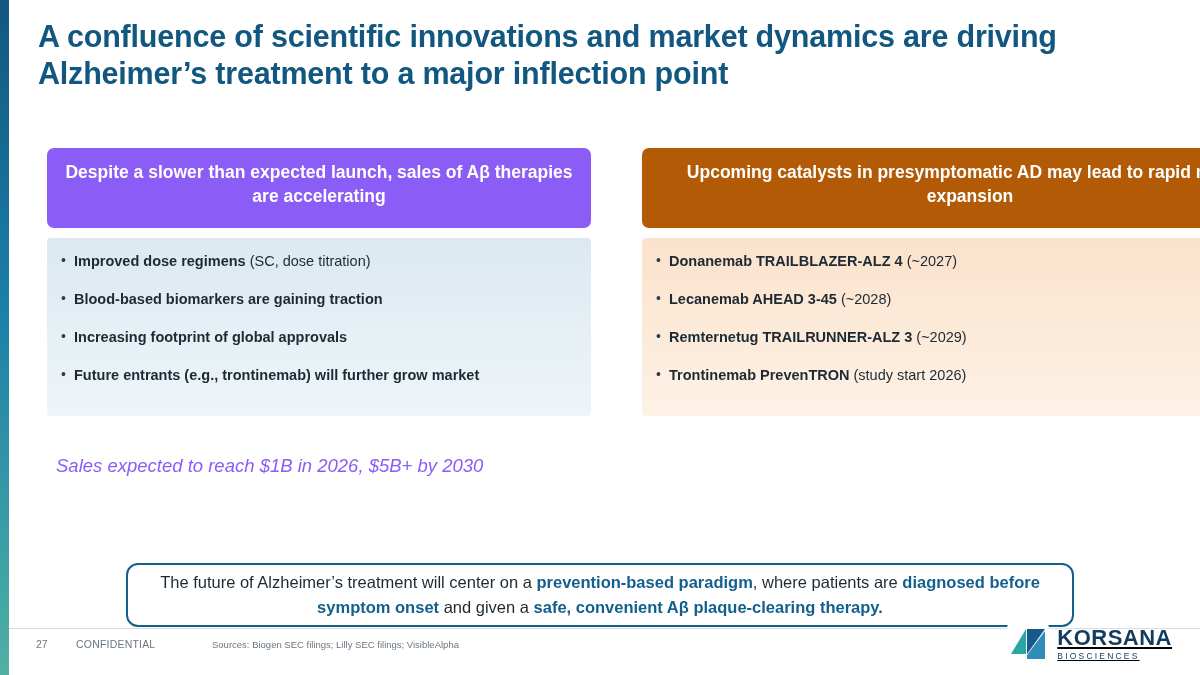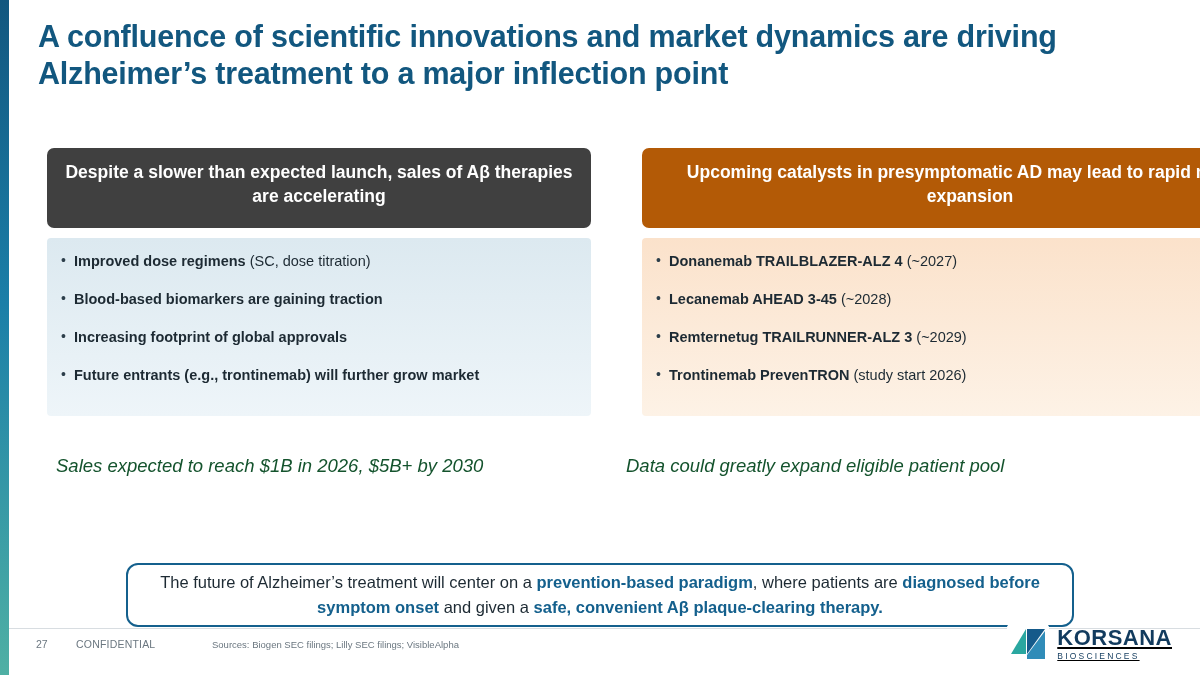--- a/index.html
+++ b/index.html
@@ -52,21 +52,21 @@
     border-radius: 7px;
     color: #ffffff;
     font-size: 17.5px;
     font-weight: bold;
     text-align: center;
     line-height: 1.35;
     padding: 13px 14px 14px 14px;
     box-sizing: border-box;
     height: 80px;
   }
-  .hdr-blue   { background: #404040; }
+  .hdr-blue   { background: #8b5cf6; }
   .hdr-orange { background: #b35a06; }
 
   .col-body {
     margin-top: 10px;
     border-radius: 4px;
     padding: 14px 14px 16px 14px;
     box-sizing: border-box;
     height: 178px;
   }
   .body-blue   { background: linear-gradient(180deg, #dce9f0 0%, #eef5f9 100%); }
@@ -90,21 +90,21 @@
   }
   .bullet .txt { flex: 1; }
   .bullet .txt b { font-weight: bold; }
   .bullet .txt span.light { font-weight: normal; }
 
   .caption {
     position: absolute;
     top: 455px;
     font-size: 18.5px;
     font-style: italic;
-    color: #14532d;
+    color: #8b5cf6;
     white-space: nowrap;
   }
   .caption-left  { left: 56px; }
   .caption-right { left: 626px; }
 
   
   .callout {
     position: absolute;
     left: 126px;
     top: 539px;
@@ -254,21 +254,20 @@
 
       <div class="bullet">
         <span class="dot">•</span>
         <span class="txt"><b>Trontinemab PrevenTRON</b><span class="light"> (study start 2026)</span></span>
       </div>
 
     </div>
   </div>
 
   <div class="caption caption-left">Sales expected to reach $1B in 2026, $5B+ by 2030</div>
-  <div class="caption caption-right">Data could greatly expand eligible patient pool</div>
 
   <div class="callout">
     <div class="callout-text"><span>The future of Alzheimer’s treatment will center on a </span><b>prevention-based paradigm</b><span>, where patients are </span><b>diagnosed before symptom onset</b><span> and given a </span><b>safe, convenient Aβ plaque-clearing therapy.</b></div>
   </div>
 
   <div class="footer-rule"></div>
   <div class="page-num">27</div>
   <div class="confidential">CONFIDENTIAL</div>
   <div class="sources">Sources: Biogen SEC filings; Lilly SEC filings; VisibleAlpha</div>
 

